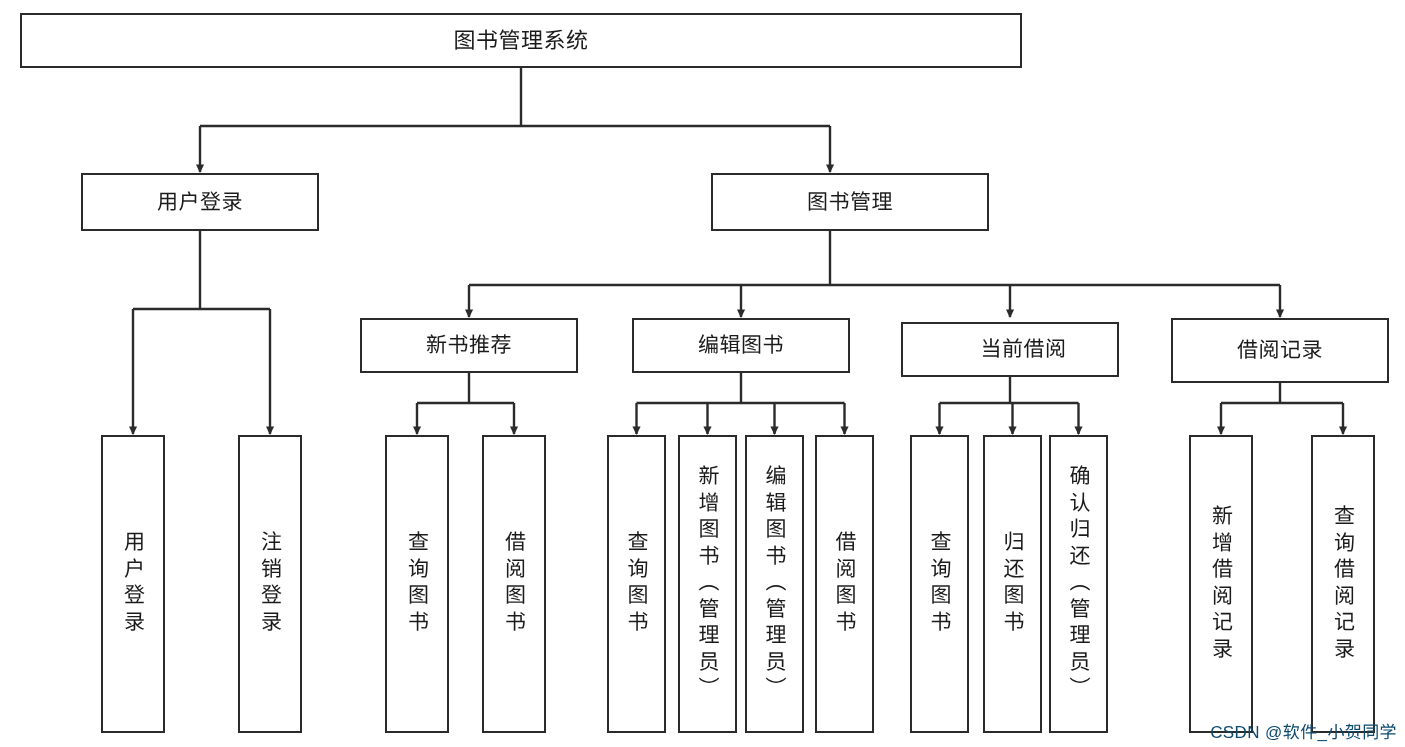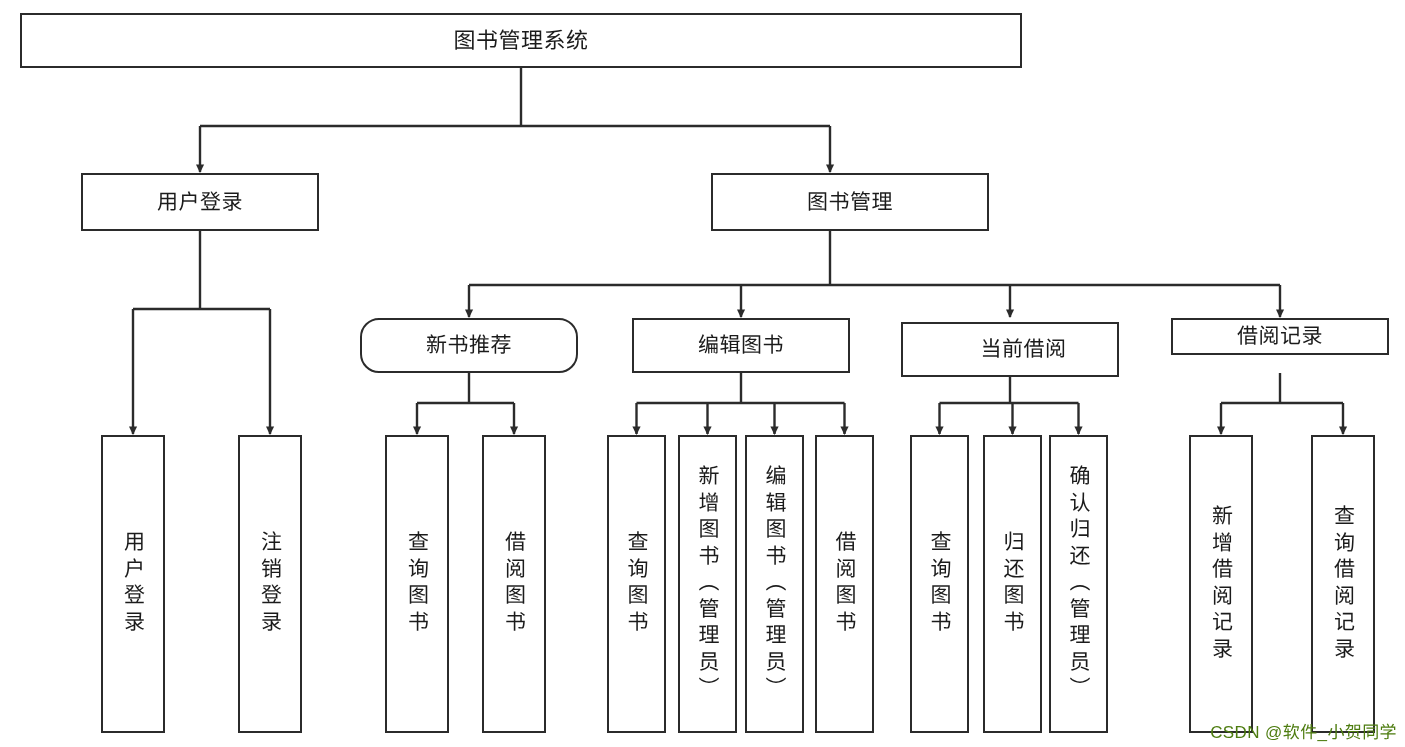--- a/index.html
+++ b/index.html
@@ -64,21 +64,21 @@
     letter-spacing: 5.5px;
     line-height: 1;
     max-height: 272px;
   }
   
   #watermark {
     position: absolute;
     right: 8px;
     bottom: 4px;
     font-size: 17px;
-    color: #4d7c0f;
+    color: #0c4a6e;
     letter-spacing: 0.4px;
     z-index: 5;
     white-space: nowrap;
     font-family: "Liberation Sans", "DejaVu Sans", sans-serif;
   }
 </style>
 </head>
 <body>
 
 <div id="diagram-canvas">
@@ -130,30 +130,30 @@
     <span class="node-label">图书管理系统</span>
   </div>
 
   <div id="node-host">
       <div class="node level1" id="node-user-login" style="left: 81px; top: 173px; width: 238px; height: 58px;">
         <span class="node-label">用户登录</span>
       </div>
       <div class="node level1" id="node-book-manage" style="left: 711px; top: 173px; width: 278px; height: 58px;">
         <span class="node-label">图书管理</span>
       </div>
-      <div class="node level2" id="node-new-book-recommend" style="left: 360px; top: 318px; width: 218px; height: 55px; border-radius: 19px;">
+      <div class="node level2" id="node-new-book-recommend" style="left: 360px; top: 318px; width: 218px; height: 55px;">
         <span class="node-label">新书推荐</span>
       </div>
       <div class="node level2" id="node-book-borrow" style="left: 632px; top: 318px; width: 218px; height: 55px;">
         <span class="node-label">编辑图书</span>
       </div>
       <div class="node level2" id="node-current-borrow" style="left: 901px; top: 322px; width: 218px; height: 55px; padding-left: 27px;">
         <span class="node-label">当前借阅</span>
       </div>
-      <div class="node level2" id="node-borrow-record" style="left: 1171px; top: 318px; width: 218px; height: 37px;">
+      <div class="node level2" id="node-borrow-record" style="left: 1171px; top: 318px; width: 218px; height: 65px;">
         <span class="node-label">借阅记录</span>
       </div>
       <div class="node vertical leaf" id="node-leaf-user-login" style="left: 101px; top: 435px; width: 64px; height: 298px;">
         <span class="node-label">用户登录</span>
       </div>
       <div class="node vertical leaf" id="node-leaf-user-logout" style="left: 238px; top: 435px; width: 64px; height: 298px;">
         <span class="node-label">注销登录</span>
       </div>
       <div class="node vertical leaf" id="node-leaf-query-book-1" style="left: 385px; top: 435px; width: 64px; height: 298px;">
         <span class="node-label">查询图书</span>

